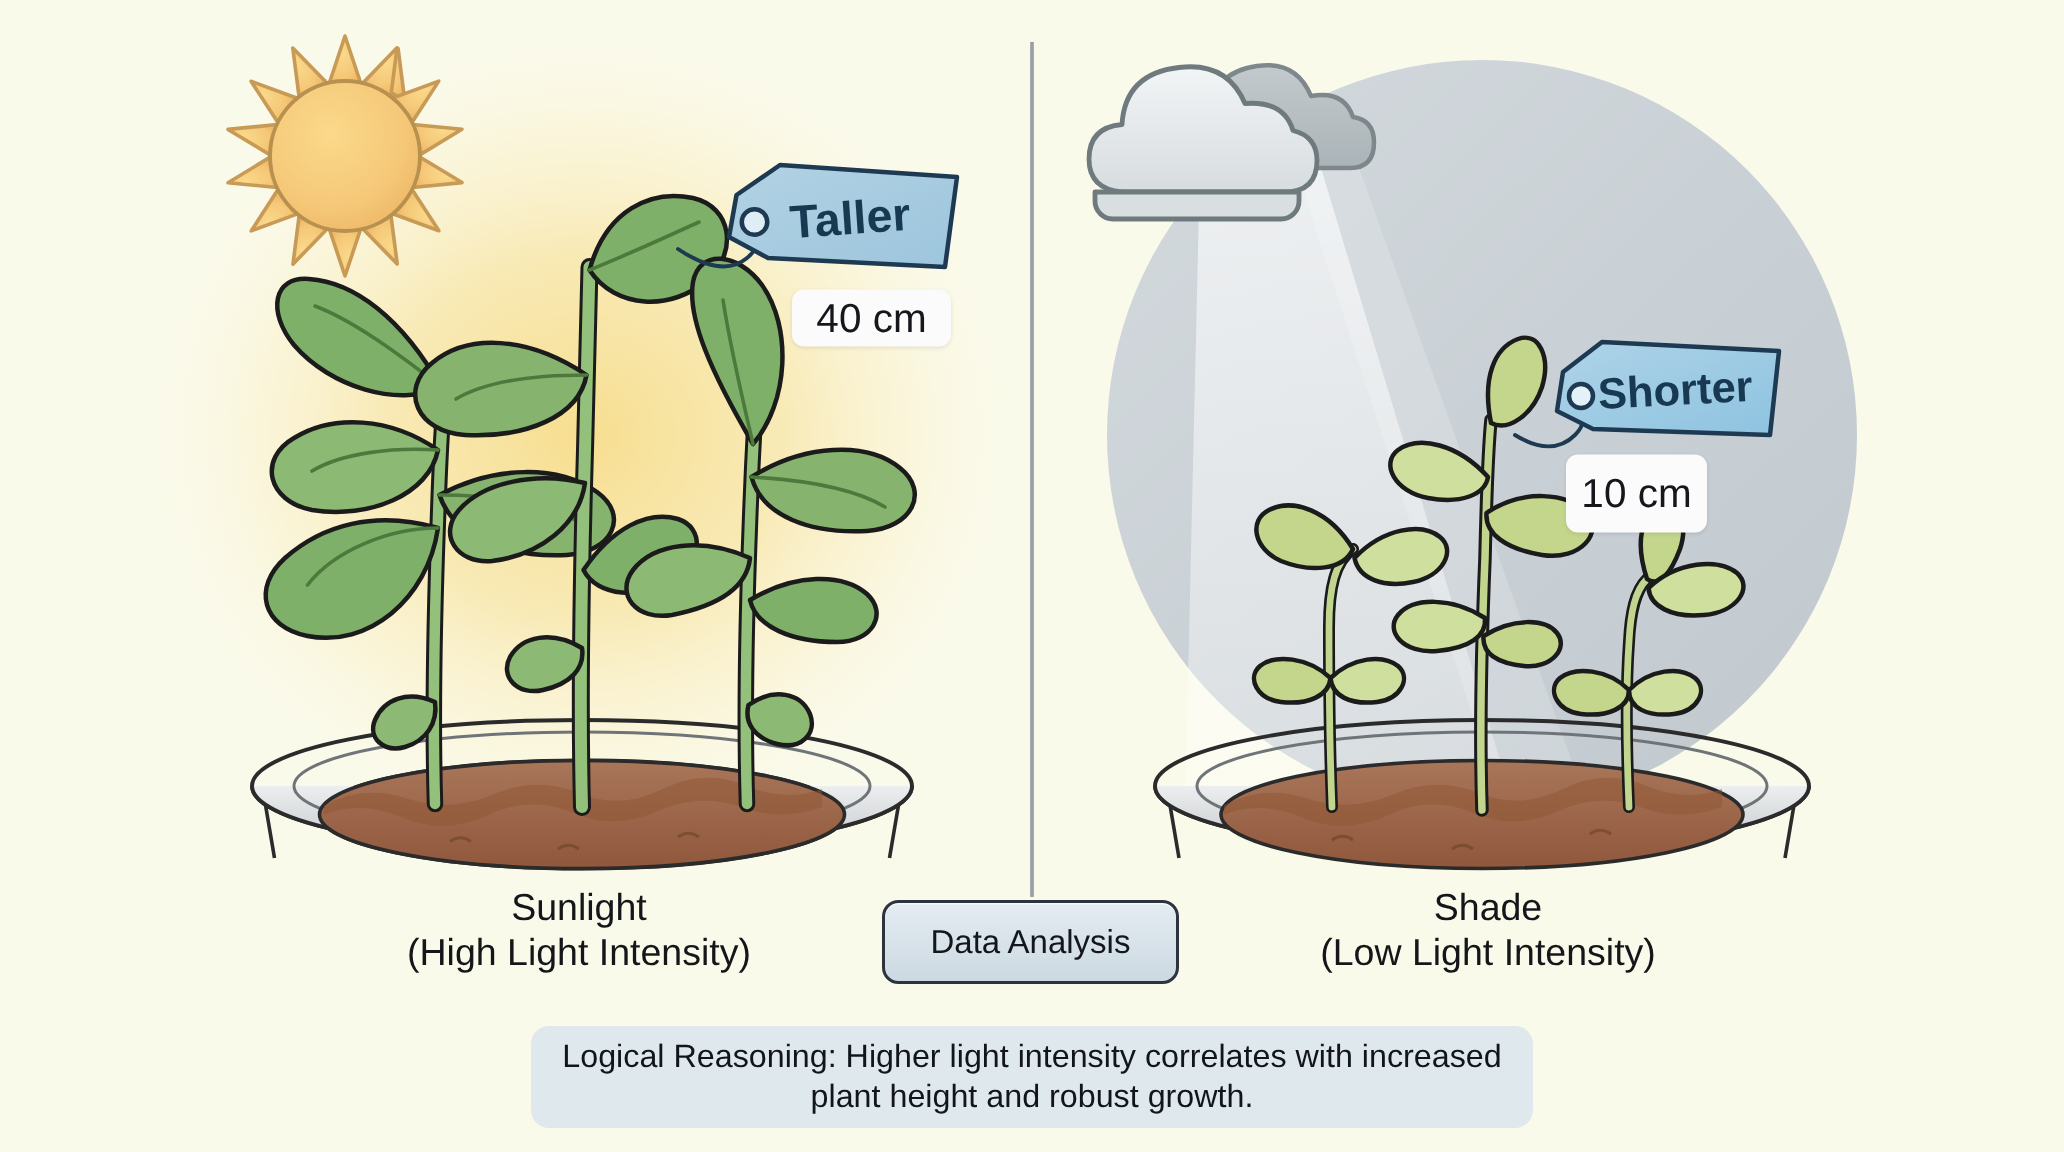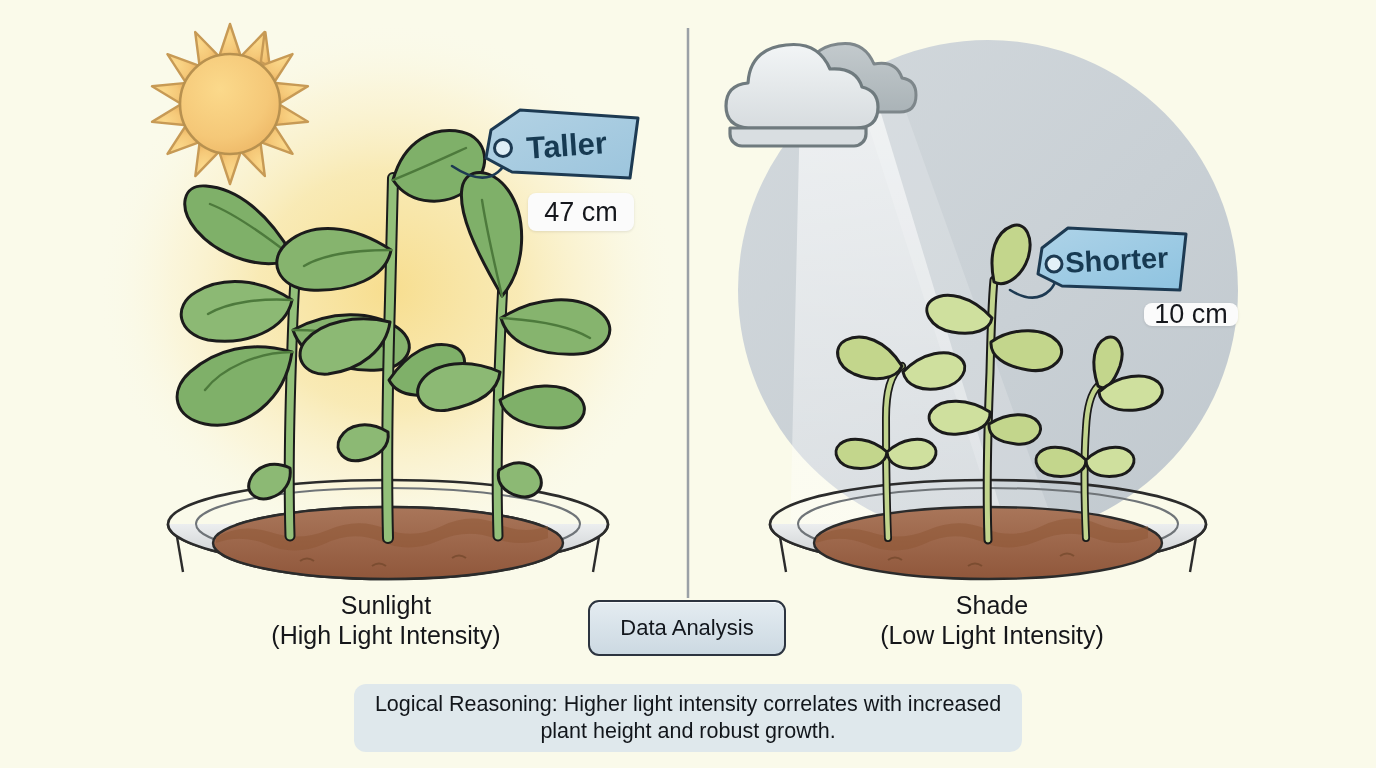--- a/index.html
+++ b/index.html
@@ -85,21 +85,21 @@
     background: #fbfbfb;
     border-radius: 8px;
     display: flex;
     align-items: center;
     justify-content: center;
     font-size: 27px;
     color: #15171c;
     box-shadow: 0 1px 3px rgba(0,0,0,.10);
   }
   #measure-left  { left: 528px; top: 193px; width: 106px; height: 38px; }
-  #measure-right { left: 1144px; top: 303px; width: 94px;  height: 23px; }
+  #measure-right { left: 1044px; top: 303px; width: 94px;  height: 52px; }
 </style>
 </head>
 <body>
 
 <div id="stage">
 
   <svg id="scene" viewBox="0 0 1376 768">
     <defs>
       <radialGradient id="sunGlow" cx="50%" cy="50%" r="50%">
         <stop offset="0%" stop-color="#f7dc8a" stop-opacity="0.95"></stop>
@@ -308,21 +308,21 @@
         <path d="M1010 290 C1026 300 1040 300 1050 290 C1058 282 1056 274 1048 272" fill="none" stroke="#1d3a52" stroke-width="2.6" stroke-linecap="round"></path>
       </g>
       <g>
         <path d="M1042 248 L1068 228 L1186 234 L1180 290 L1062 286 L1038 274 Z" fill="url(#tagGradR)" stroke="#1d3a52" stroke-width="3" stroke-linejoin="round"></path>
         <circle cx="1054" cy="264" r="8" fill="#e3f1f8" stroke="#1d3a52" stroke-width="3"></circle>
         <text x="1117" y="270" text-anchor="middle" font-family="Liberation Sans, sans-serif" font-size="29" font-weight="bold" fill="#173a52" transform="rotate(-3 1117 264)">Shorter</text>
       </g>
     </g>
   </svg>
 
-  <div class="measure" id="measure-left">47 cm</div>
+  <div class="measure" id="measure-left">40 cm</div>
 
   <div class="measure" id="measure-right">10 cm</div>
 
   <div class="txt panel-caption" id="caption-left">
     <span>Sunlight</span>
     <span class="l2">(High Light Intensity)</span>
   </div>
 
   <div class="txt panel-caption" id="caption-right">
     <span>Shade</span>

